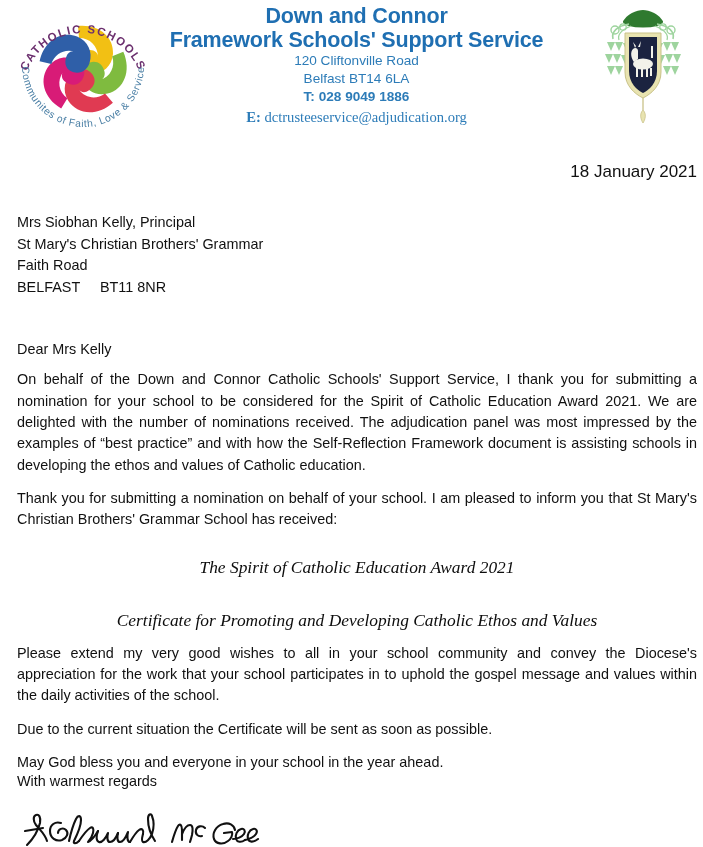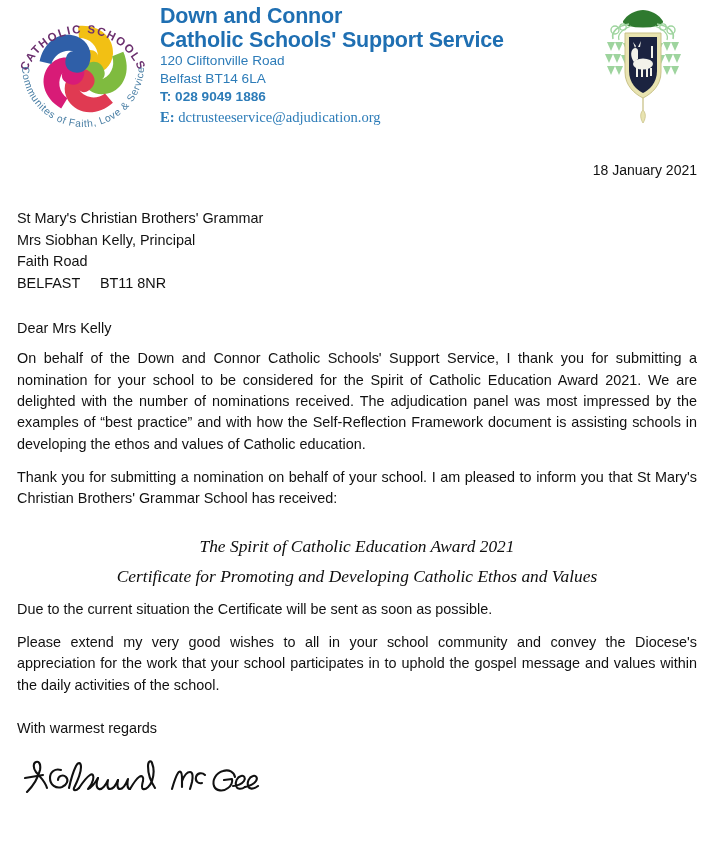--- a/index.html
+++ b/index.html
@@ -39,21 +39,21 @@
     right: 10px;
     top: 6px;
     width: 100px;
     height: 122px;
   }
   .org-block {
     position: absolute;
     left: 160px;
     right: 150px;
     top: 4px;
-    text-align: left;
+    text-align: center;
   }
   .org-line1, .org-line2 {
     color: #1f6fb2;
     font-family: "Liberation Sans", sans-serif;
     font-weight: bold;
     letter-spacing: -0.2px;
     line-height: 1.12;
   }
   .org-line1 { font-size: 21.5px; }
   .org-line2 { font-size: 21.5px; }
@@ -78,34 +78,34 @@
   
   .content {
     position: absolute;
     left: 17px;
     right: 6px;
     top: 138px;
     width: 680px;
   }
   .date-line {
     text-align: right;
-    font-size: 14px;
+    font-size: 17px;
     margin-top: 24px;
     padding-right: 0px;
     color: #111;
   }
   .addressee {
     margin-top: 30px;
     font-size: 14.4px;
     line-height: 1.50;
     color: #111;
   }
   .addressee div { white-space: pre; }
   .salutation {
-    margin-top: 26px;
+    margin-top: 43px;
     font-size: 14.4px;
     color: #111;
   }
   p.body-para {
     margin: 12px 0 0 0;
     font-size: 14.4px;
     line-height: 1.48;
     text-align: justify;
     color: #111;
     hyphens: none;
@@ -113,23 +113,22 @@
   p.body-para.short { text-align: left; }
   .award-title {
     text-align: center;
     font-family: "Liberation Serif", serif;
     font-weight: normal;
     font-style: italic;
     font-size: 17.4px;
     color: #0d0d0d;
     margin-top: 26px;
   }
-  .award-title.second { margin-top: 9px; }
+  .award-title.second { margin-top: 32px; }
   .regards {
-    margin-top: 24px;
     font-size: 14.4px;
     color: #111;
   }
   .signature-wrap {
     margin-top: 12px;
     height: 56px;
   }
 </style>
 </head>
 <body>
@@ -168,21 +167,21 @@
           <textPath href="#arcTop" startOffset="50%" text-anchor="middle">CATHOLIC SCHOOLS</textPath>
         </text>
         <text font-family="Liberation Sans, sans-serif" font-size="10.2" fill="#4a7fa5" letter-spacing="0.6">
           <textPath href="#arcBot" startOffset="50%" text-anchor="middle">Communites of Faith, Love &amp; Service</textPath>
         </text>
       </svg>
     </div>
 
     <div class="org-block">
       <div class="org-line1">Down and Connor</div>
-      <div class="org-line2">Catholic Schools' Support Service</div>
+      <div class="org-line2">Framework Schools' Support Service</div>
       <div class="addr-line">120 Cliftonville Road</div>
       <div class="addr-line">Belfast BT14 6LA</div>
       <div class="addr-line tel">
         <span class="lbl">T:</span>
         <span>028 9049 1886</span>
       </div>
       <div class="email-line">
         <span class="lbl">E:</span>
         <span>dctrusteeservice@adjudication.org</span>
       </div>
@@ -245,40 +244,41 @@
         <path d="M 50,104 C 46,108 48,114 50,117 C 52,114 54,108 50,104 Z" fill="#e8e3b0" stroke="#c9c289" stroke-width="0.8"></path>
       </svg>
     </div>
   </div>
 
   <div class="content">
 
     <div class="date-line">18 January 2021</div>
 
     <div class="addressee">
+      <div>Mrs Siobhan Kelly, Principal</div>
       <div>St Mary's Christian Brothers' Grammar</div>
-      <div>Mrs Siobhan Kelly, Principal</div>
       <div>Faith Road</div>
       <div>BELFAST     BT11 8NR</div>
     </div>
 
     <div class="salutation">Dear Mrs Kelly</div>
 
     <p class="body-para">On behalf of the Down and Connor Catholic Schools' Support Service, I thank you for submitting a nomination for your school to be considered for the Spirit of Catholic Education Award 2021.  We are delighted with the number of nominations received.  The adjudication panel was most impressed by the examples of “best practice” and with how the Self-Reflection Framework document is assisting schools in developing the ethos and values of Catholic education.</p>
 
     <p class="body-para">Thank you for submitting a nomination on behalf of your school.  I am pleased to inform you that St Mary's Christian Brothers' Grammar School has received:</p>
 
     <div class="award-title">The Spirit of Catholic Education Award 2021</div>
 
     <div class="award-title second">Certificate for Promoting and Developing Catholic Ethos and Values</div>
 
+    <p class="body-para">Please extend my very good wishes to all in your school community and convey the Diocese's appreciation for the work that your school participates in to uphold the gospel message and values within the daily activities of the school.</p>
+
     <p class="body-para short">Due to the current situation the Certificate will be sent as soon as possible.</p>
 
-    <p class="body-para">Please extend my very good wishes to all in your school community and convey the Diocese's appreciation for the work that your school participates in to uphold the gospel message and values within the daily activities of the school.</p>
-
+    <p class="body-para short">May God bless you and everyone in your school in the year ahead.</p>
 
     <div class="regards">With warmest regards</div>
 
     <div class="signature-wrap" title="Fr. Edward McGee">
       <svg viewBox="0 0 250 56" width="250" height="56" xmlns="http://www.w3.org/2000/svg" aria-label="Fr. Edward McGee">
         <g fill="none" stroke="#111111" stroke-width="2.1" stroke-linecap="round" stroke-linejoin="round">
 
           <path d="M 10,44 C 16,38 21,30 23,22 C 24,16 22,13 19,14 C 16,15 16,20 19,24 C 23,29 28,33 30,40"></path>
           <path d="M 8,30 L 26,27"></path>
 

